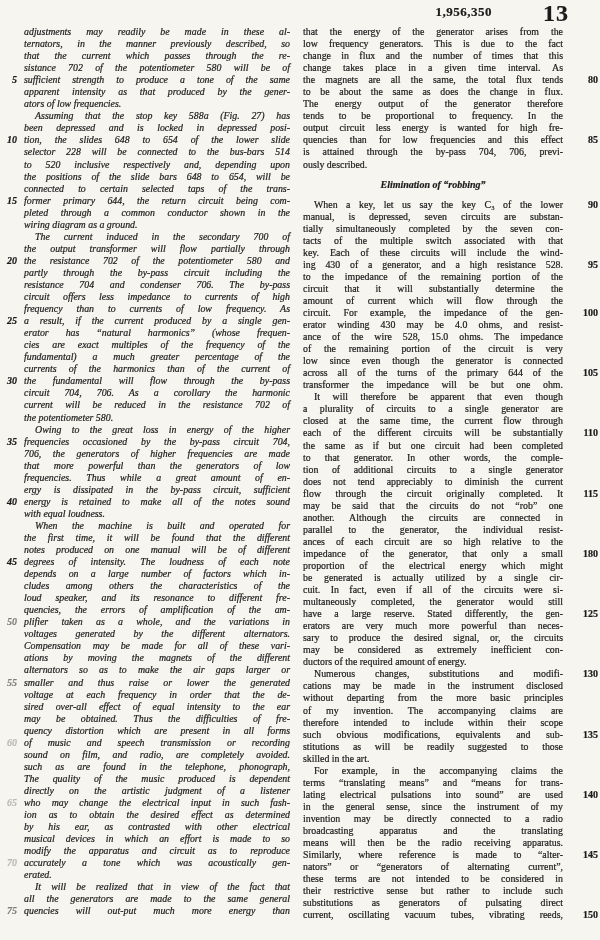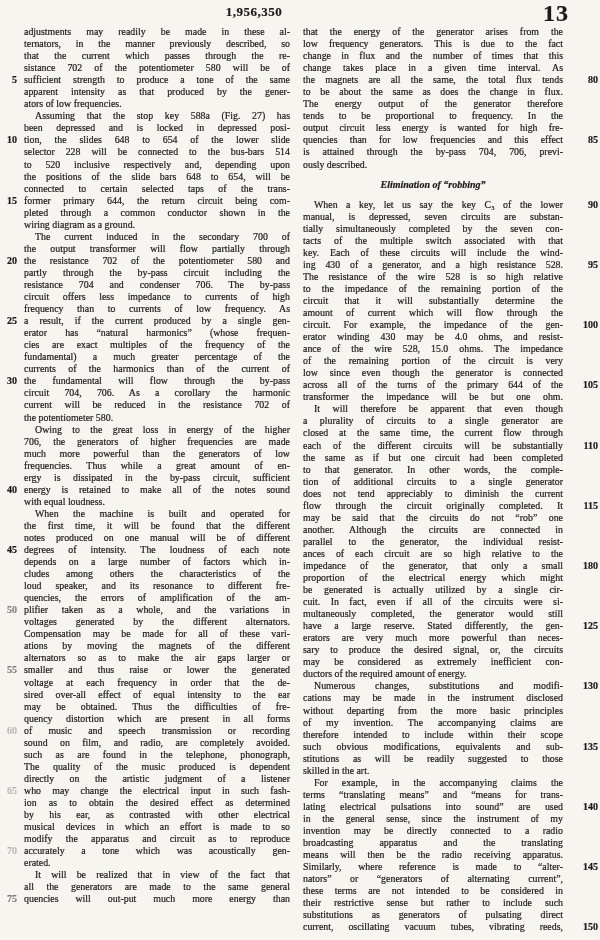--- a/index.html
+++ b/index.html
@@ -8,29 +8,29 @@
     background: #f6f5f0;
     overflow: hidden;
     font-family: "Liberation Serif", "DejaVu Serif", serif;
     color: #1b1b1b;
     position: relative;
     -webkit-text-stroke: 0.2px #1b1b1b;
   }
   .page { position: absolute; inset: 0; }
   .header { position: absolute; top: 0; left: 0; width: 600px; height: 26px; }
   .patent-number {
-    position: absolute; top: 4px; left: 8px; width: 492px;
-    text-align: center; font-weight: bold; font-size: 13px; letter-spacing: 0.5px;
+    position: absolute; top: 4px; left: 0; width: 492px;
+    text-align: right; font-weight: bold; font-size: 13px; letter-spacing: 0.5px;
   }
   .page-number {
     position: absolute; top: 0px; left: 543px;
     font-weight: bold; font-size: 24px; letter-spacing: 1px; text-align: right;
   }
   .col { position: absolute; top: 26px; }
-  .col-left  { left: 24px;  width: 266px; }
+  .col-left  { left: 24px;  width: 266px; font-style: italic; }
   .col-right { left: 303px; width: 260px; }
   .line {
     position: relative;
     height: 12.05px;
     line-height: 12.05px;
     font-size: 9.9px;
     text-align: justify;
     text-align-last: justify;
     white-space: nowrap;
   }
@@ -89,22 +89,23 @@
       <div class="line"><span class="lnum left">25</span><span class="ltext">a result, if the current produced by a single gen-</span></div>
       <div class="line"><span class="ltext">erator has “natural harmonics” (whose frequen-</span></div>
       <div class="line"><span class="ltext">cies are exact multiples of the frequency of the</span></div>
       <div class="line"><span class="ltext">fundamental) a much greater percentage of the</span></div>
       <div class="line"><span class="ltext">currents of the harmonics than of the current of</span></div>
       <div class="line"><span class="lnum left">30</span><span class="ltext">the fundamental will flow through the by-pass</span></div>
       <div class="line"><span class="ltext">circuit 704, 706.  As a corollary the harmonic</span></div>
       <div class="line"><span class="ltext">current will be reduced in the resistance 702 of</span></div>
       <div class="line end"><span class="ltext">the potentiometer 580.</span></div>
       <div class="line ind"><span class="ltext">Owing to the great loss in energy of the higher</span></div>
+      <div class="line"><span class="lnum left">35</span><span class="ltext">frequencies occasioned by the by-pass circuit 704,</span></div>
       <div class="line"><span class="ltext">706, the generators of higher frequencies are made</span></div>
-      <div class="line"><span class="ltext">much more powerful than the generators of low</span></div>
+      <div class="line"><span class="ltext">that more powerful than the generators of low</span></div>
       <div class="line"><span class="ltext">frequencies.  Thus while a great amount of en-</span></div>
       <div class="line"><span class="ltext">ergy is dissipated in the by-pass circuit, sufficient</span></div>
       <div class="line"><span class="lnum left">40</span><span class="ltext">energy is retained to make all of the notes sound</span></div>
       <div class="line end"><span class="ltext">with equal loudness.</span></div>
       <div class="line ind"><span class="ltext">When the machine is built and operated for</span></div>
       <div class="line"><span class="ltext">the first time, it will be found that the different</span></div>
       <div class="line"><span class="ltext">notes produced on one manual will be of different</span></div>
       <div class="line"><span class="lnum left">45</span><span class="ltext">degrees of intensity.  The loudness of each note</span></div>
       <div class="line"><span class="ltext">depends on a large number of factors which in-</span></div>
       <div class="line"><span class="ltext">cludes among others the characteristics of the</span></div>
@@ -149,21 +150,20 @@
       <div class="line"><span class="lnum right">85</span><span class="ltext">quencies than for low frequencies and this effect</span></div>
       <div class="line"><span class="ltext">is attained through the by-pass 704, 706, previ-</span></div>
       <div class="line end"><span class="ltext">ously described.</span></div>
       <div class="line heading"><span class="ltext">Elimination of “robbing”</span></div>
       <div class="line ind"><span class="lnum right">90</span><span class="ltext">When a key, let us say the key C₃ of the lower</span></div>
       <div class="line"><span class="ltext">manual, is depressed, seven circuits are substan-</span></div>
       <div class="line"><span class="ltext">tially simultaneously completed by the seven con-</span></div>
       <div class="line"><span class="ltext">tacts of the multiple switch associated with that</span></div>
       <div class="line"><span class="ltext">key.  Each of these circuits will include the wind-</span></div>
       <div class="line"><span class="lnum right">95</span><span class="ltext">ing 430 of a generator, and a high resistance 528.</span></div>
-      <div class="line"><span class="ltext">The resistance of the wire 528 is so high relative</span></div>
       <div class="line"><span class="ltext">to the impedance of the remaining portion of the</span></div>
       <div class="line"><span class="ltext">circuit that it will substantially determine the</span></div>
       <div class="line"><span class="ltext">amount of current which will flow through the</span></div>
       <div class="line"><span class="lnum right">100</span><span class="ltext">circuit.  For example, the impedance of the gen-</span></div>
       <div class="line"><span class="ltext">erator winding 430 may be 4.0 ohms, and resist-</span></div>
       <div class="line"><span class="ltext">ance of the wire 528, 15.0 ohms.  The impedance</span></div>
       <div class="line"><span class="ltext">of the remaining portion of the circuit is very</span></div>
       <div class="line"><span class="ltext">low since even though the generator is connected</span></div>
       <div class="line"><span class="lnum right">105</span><span class="ltext">across all of the turns of the primary 644 of the</span></div>
       <div class="line"><span class="ltext">transformer the impedance will be but one ohm.</span></div>

